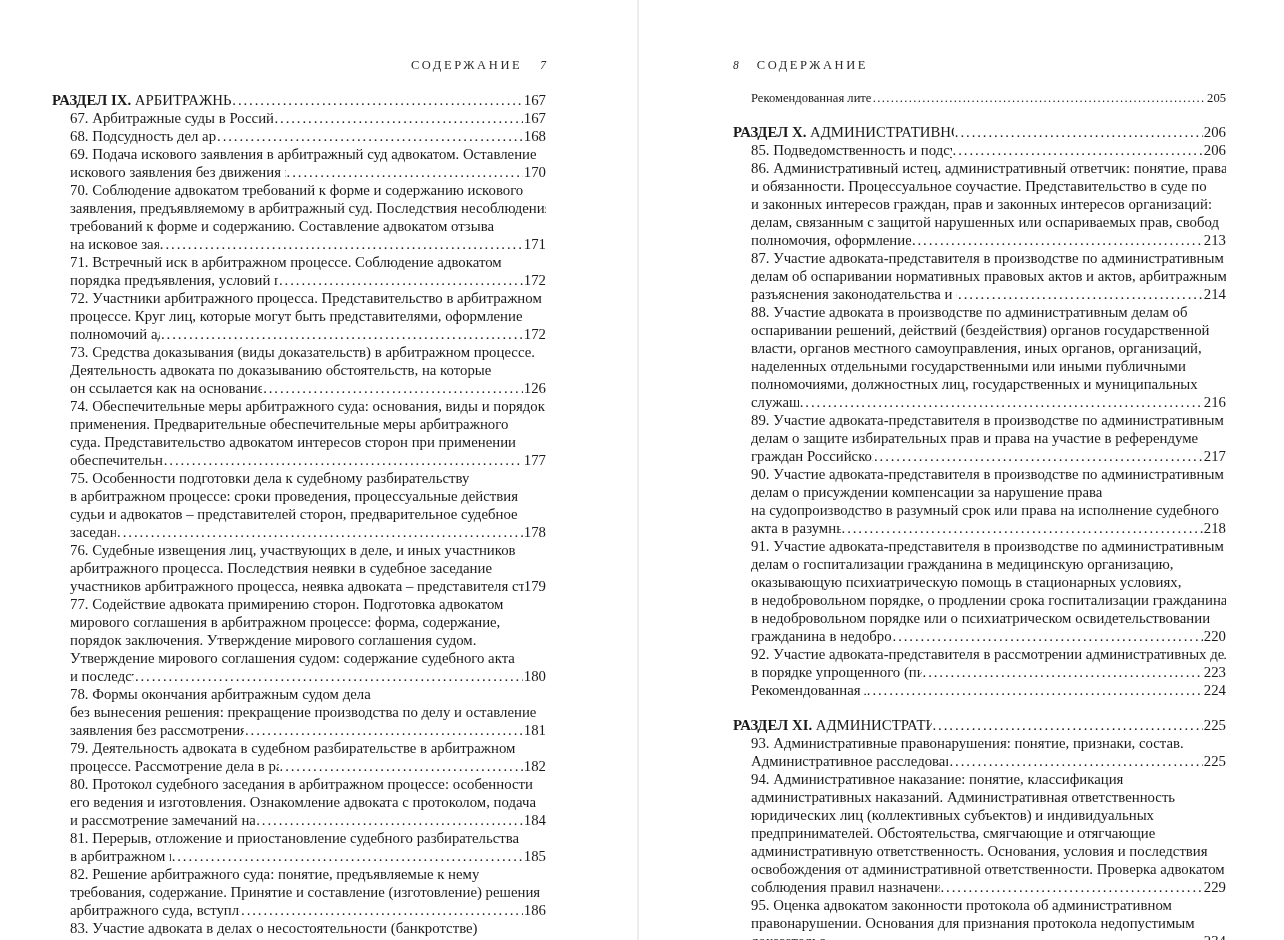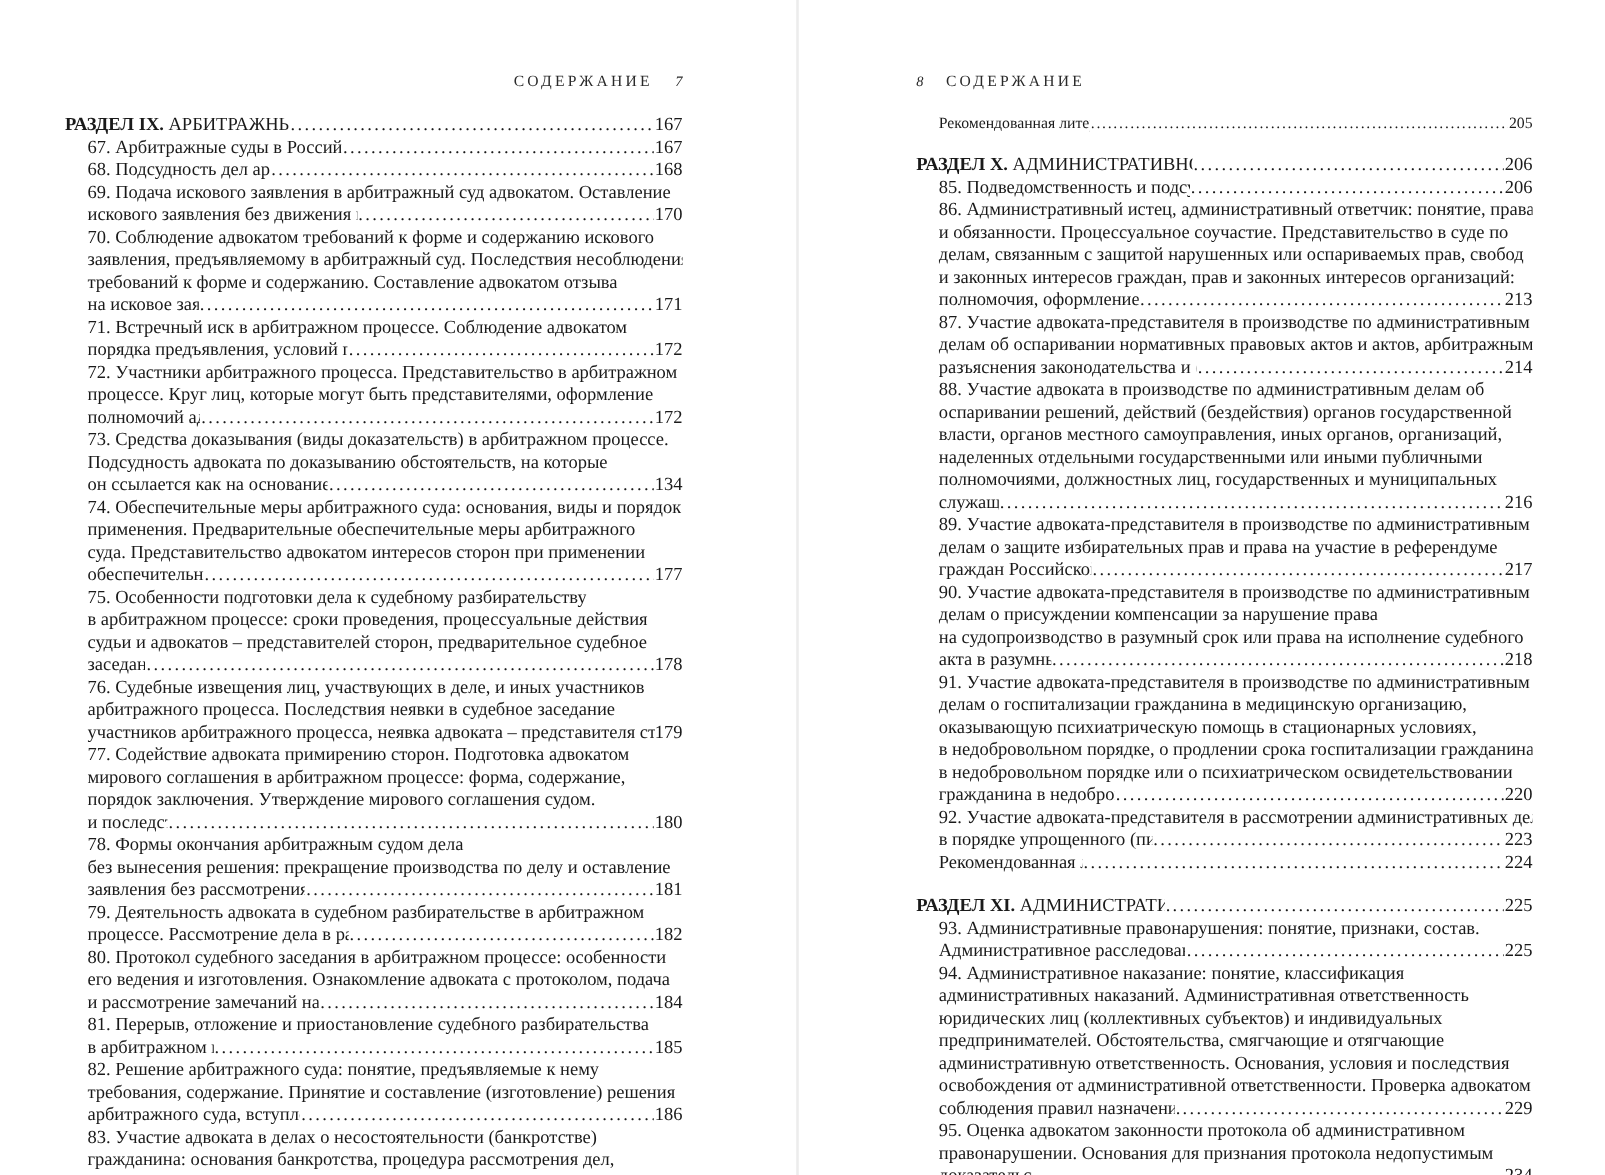--- a/index.html
+++ b/index.html
@@ -109,26 +109,26 @@
             <span class="txt">полномочий адвоката</span>
             <span class="dots"></span>
             <span class="pn">172</span>
           </div>
         </div>
         <div class="item">
           <div class="line">
             <span class="txt">73. Средства доказывания (виды доказательств) в арбитражном процессе.</span>
           </div>
           <div class="line">
-            <span class="txt">Подсудность адвоката по доказыванию обстоятельств, на которые</span>
+            <span class="txt">Деятельность адвоката по доказыванию обстоятельств, на которые</span>
           </div>
           <div class="line">
             <span class="txt">он ссылается как на основание своих требований и возражений.</span>
             <span class="dots"></span>
-            <span class="pn">134</span>
+            <span class="pn">126</span>
           </div>
         </div>
         <div class="item">
           <div class="line">
             <span class="txt">74. Обеспечительные меры арбитражного суда: основания, виды и порядок</span>
           </div>
           <div class="line">
             <span class="txt">применения. Предварительные обеспечительные меры арбитражного</span>
           </div>
           <div class="line">
@@ -171,20 +171,23 @@
         </div>
         <div class="item">
           <div class="line">
             <span class="txt">77. Содействие адвоката примирению сторон. Подготовка адвокатом</span>
           </div>
           <div class="line">
             <span class="txt">мирового соглашения в арбитражном процессе: форма, содержание,</span>
           </div>
           <div class="line">
             <span class="txt">порядок заключения. Утверждение мирового соглашения судом.</span>
+          </div>
+          <div class="line">
+            <span class="txt">Утверждение мирового соглашения судом: содержание судебного акта</span>
           </div>
           <div class="line">
             <span class="txt">и последствия</span>
             <span class="dots"></span>
             <span class="pn">180</span>
           </div>
         </div>
         <div class="item">
           <div class="line">
             <span class="txt">78. Формы окончания арбитражным судом дела</span>
@@ -284,24 +287,24 @@
           </div>
         </div>
         <div class="item">
           <div class="line">
             <span class="txt">86. Административный истец, административный ответчик: понятие, права</span>
           </div>
           <div class="line">
             <span class="txt">и обязанности. Процессуальное соучастие. Представительство в суде по</span>
           </div>
           <div class="line">
+            <span class="txt">и законных интересов граждан, прав и законных интересов организаций:</span>
+          </div>
+          <div class="line">
             <span class="txt">делам, связанным с защитой нарушенных или оспариваемых прав, свобод</span>
-          </div>
-          <div class="line">
-            <span class="txt">и законных интересов граждан, прав и законных интересов организаций:</span>
           </div>
           <div class="line">
             <span class="txt">полномочия, оформление полномочий адвоката</span>
             <span class="dots"></span>
             <span class="pn">213</span>
           </div>
         </div>
         <div class="item">
           <div class="line">
             <span class="txt">87. Участие адвоката-представителя в производстве по административным</span>

